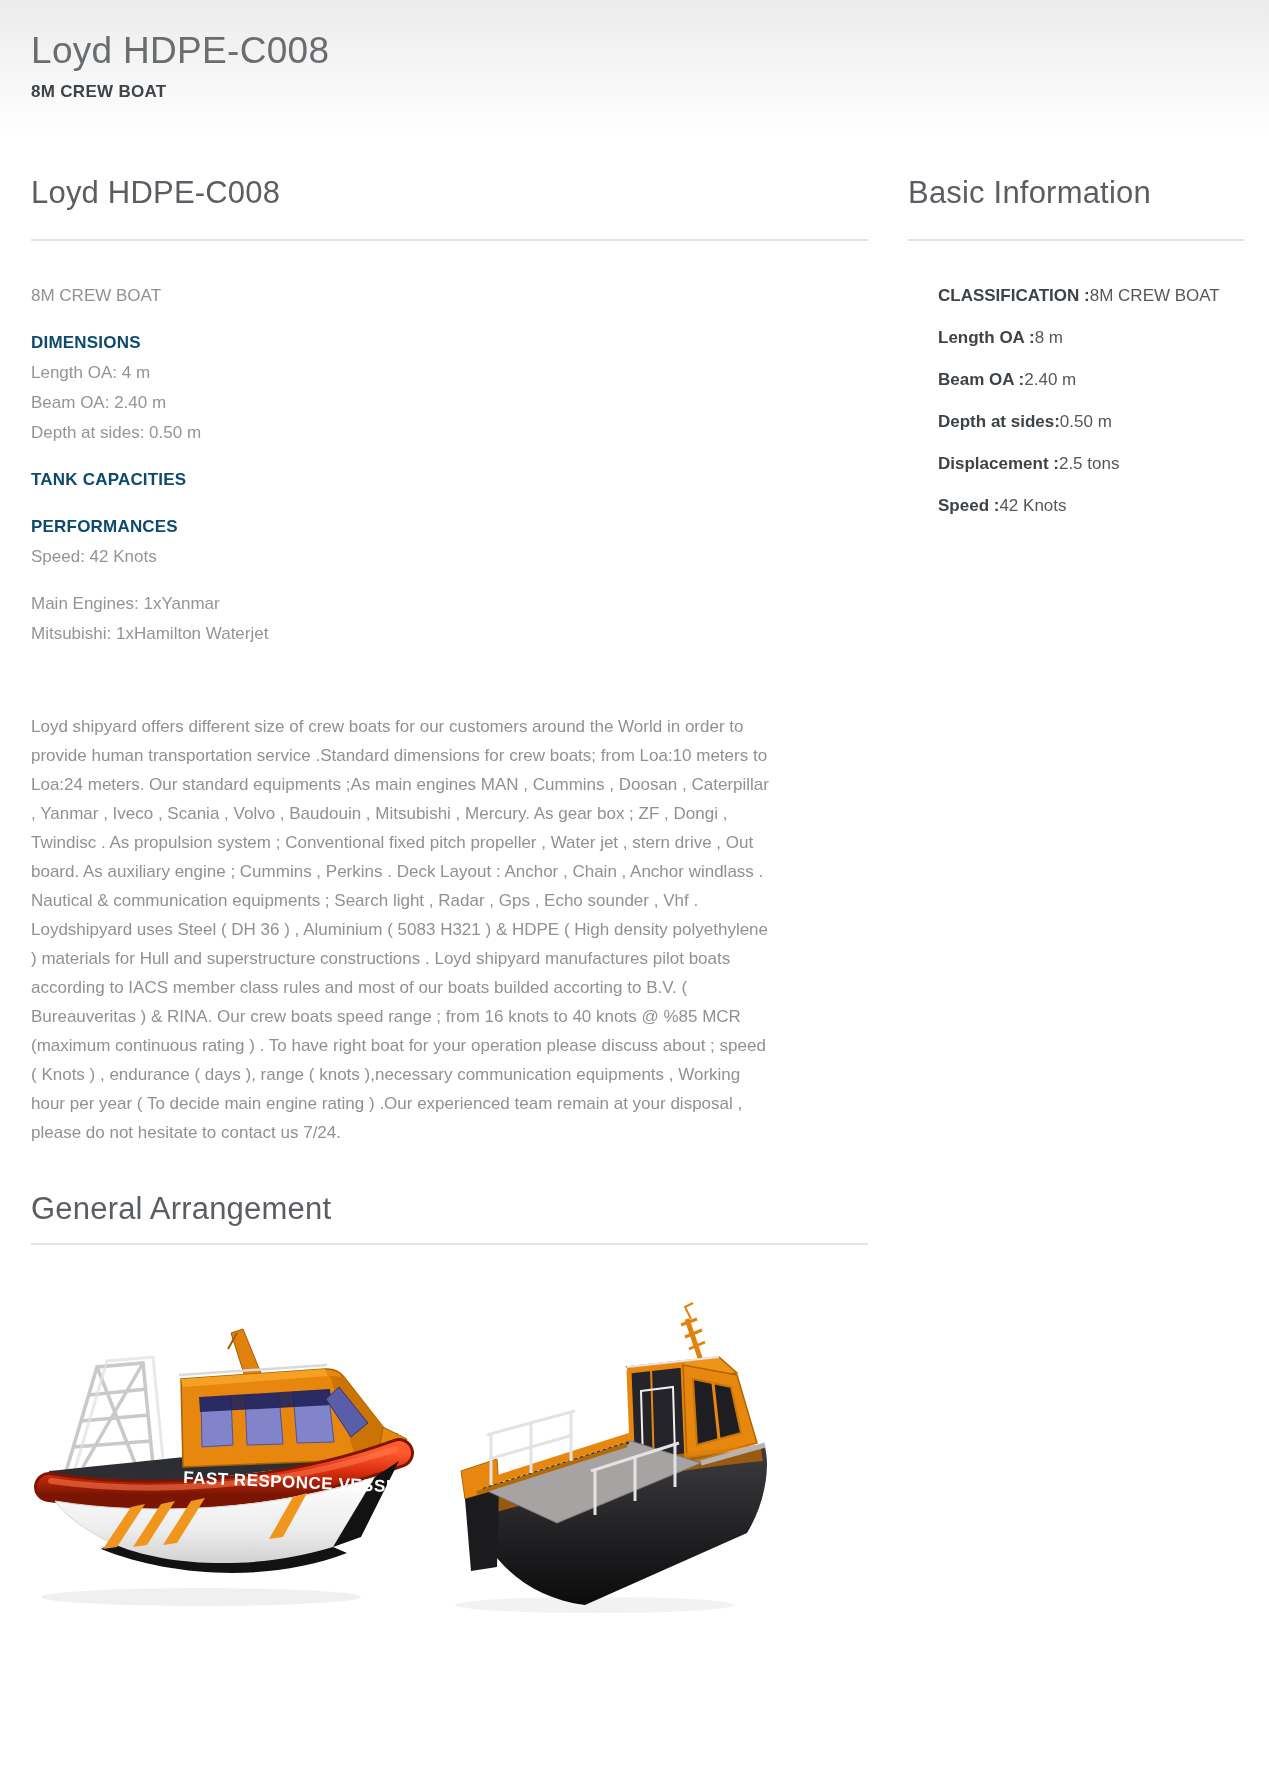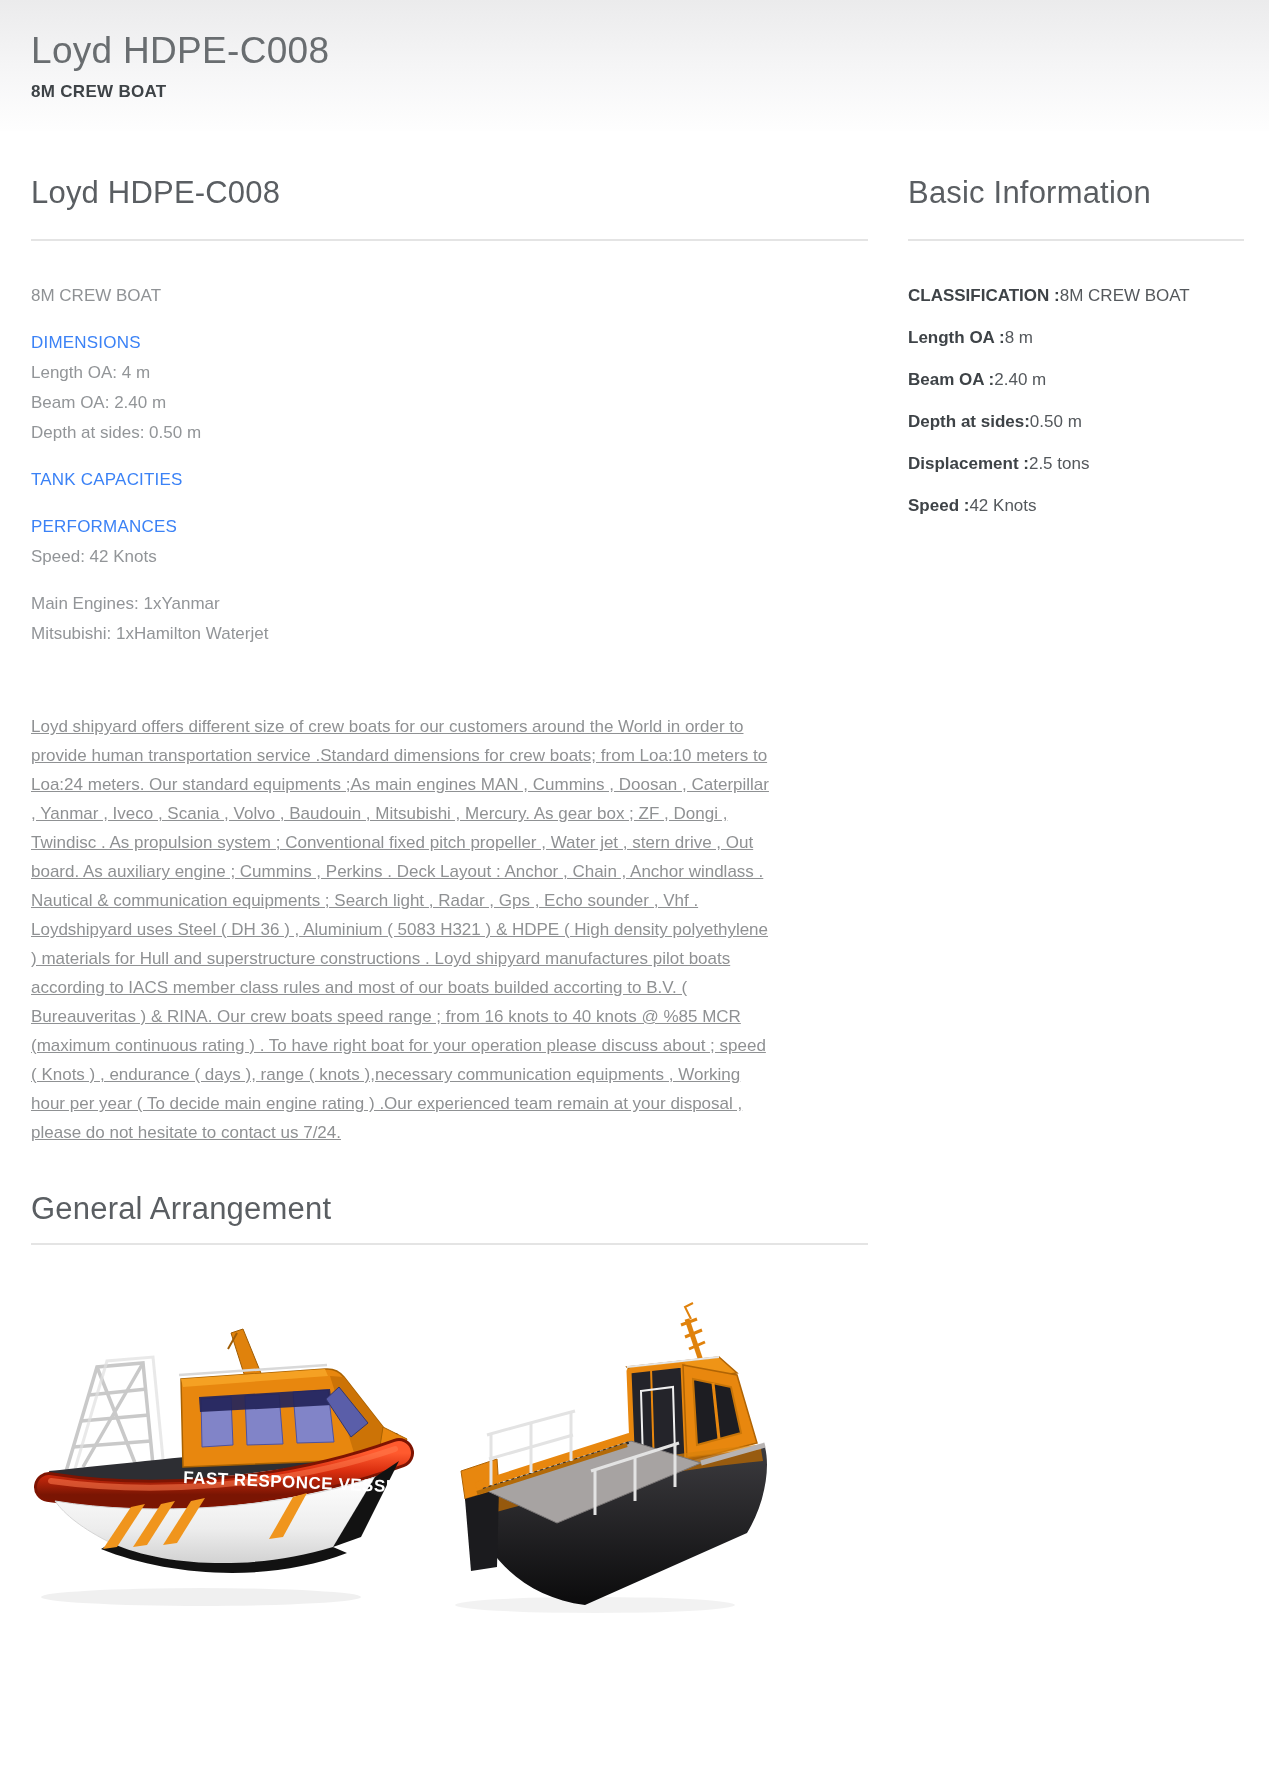--- a/index.html
+++ b/index.html
@@ -17,29 +17,29 @@
   .main{display:flex;padding-left:31px;}
   .col-left{width:837px;flex:none;}
   .col-right{width:336px;flex:none;margin-left:40px;}
 
   h2{margin:43px 0 0;font-size:31px;font-weight:300;color:#5a5e62;line-height:1.2;letter-spacing:.2px;}
   .rule{height:2px;background:#e4e4e4;margin-top:28px;}
   .rule.tight{margin-top:16px;}
 
   .classif{margin-top:40px;font-size:17px;line-height:30px;color:#8f9295;}
   .spec-group{margin-top:17px;font-size:17px;line-height:30px;color:#929598;}
-  .spec-title{font-weight:400;color:#3b82f6;letter-spacing:.2px;}
-
-  .desc{margin:63px 0 0;max-width:741px;font-size:17px;line-height:29px;color:#8f9193;text-decoration:underline;}
+  .spec-title{font-weight:700;color:#0c4a6e;letter-spacing:.2px;}
+
+  .desc{margin:63px 0 0;max-width:741px;font-size:17px;line-height:29px;color:#8f9193;}
 
   .figure{margin-top:30px;display:flex;align-items:flex-start;}
   .figure svg{display:block;}
   .figure .gap{width:18px;flex:none;}
 
-  .info-rows{margin-top:34px;}
+  .info-rows{margin-top:34px;margin-left:30px;}
   .info-row{line-height:42px;font-size:17px;white-space:nowrap;}
   .info-label{font-weight:700;color:#3e4347;}
   .info-value{color:#54585c;}
 </style>
 </head>
 <body>
 
 <header class="hero">
   <h1>Loyd HDPE-C008</h1>
   <div class="sub">8M CREW BOAT</div>

